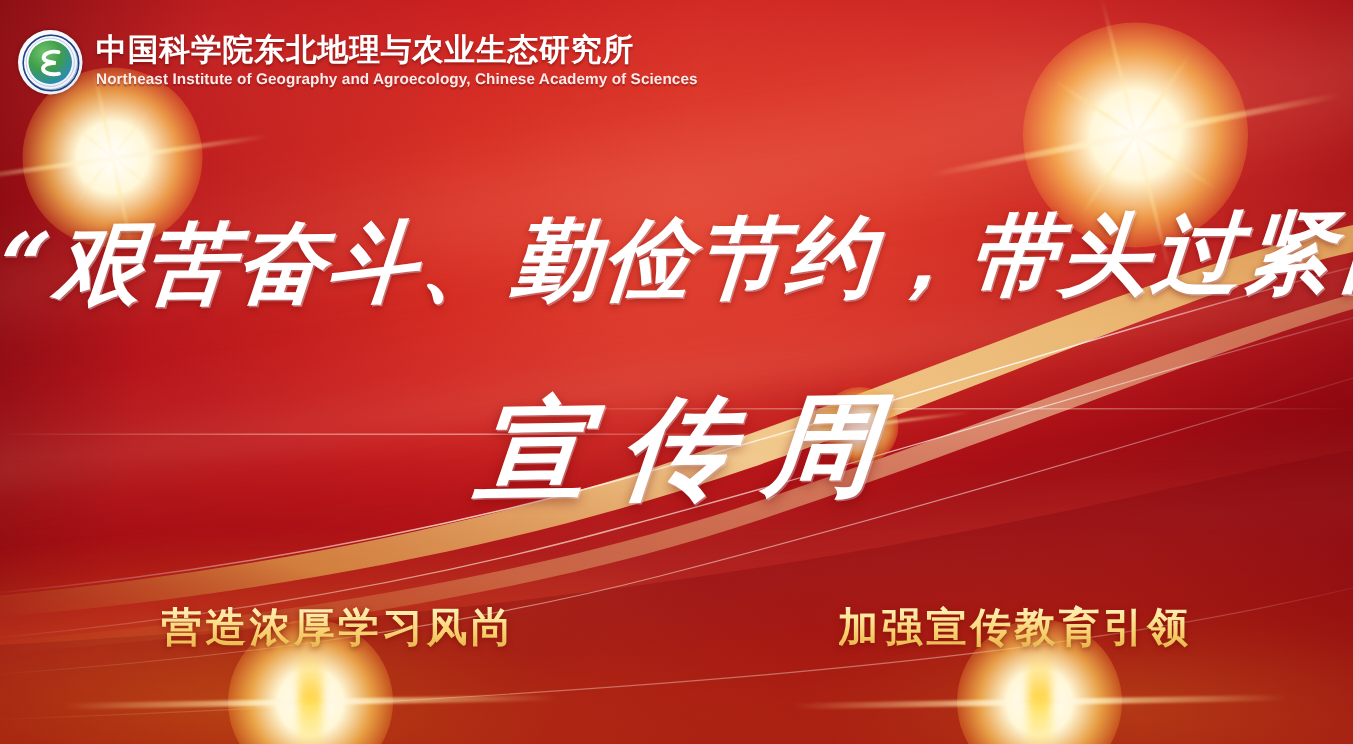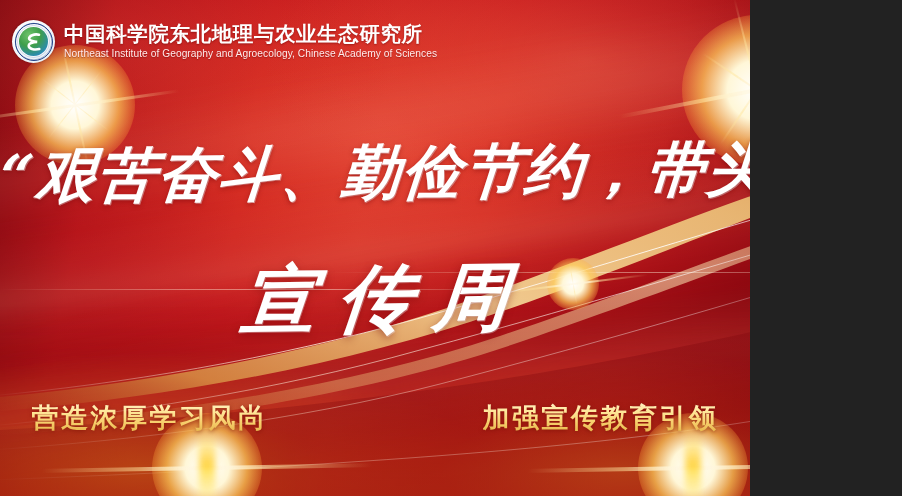--- a/index.html
+++ b/index.html
@@ -2,21 +2,21 @@
 <html><head>
 <meta charset="utf-8">
 <style>
   html, body {
     margin: 0;
     padding: 0;
     background: #222;
   }
   #poster {
     position: relative;
-    width: 750px;
+    width: 902px;
     height: 496px;
     overflow: hidden;
     font-family: "Liberation Sans", "DejaVu Sans", sans-serif;
     background: #b50d15;
     user-select: none;
   }
 
   
   .bg-base {
     position: absolute;
@@ -175,21 +175,21 @@
     color: #ffffff;
     font-size: 20.5px;
     font-weight: 700;
     letter-spacing: 0.6px;
     text-shadow: 0 1px 2px rgba(90,0,0,0.45);
     white-space: nowrap;
   }
   .name-en {
     color: #ffeaea;
     font-size: 10.2px;
-    font-weight: 400;
+    font-weight: 700;
     letter-spacing: 0.06px;
     margin-top: 4px;
     text-shadow: 0 1px 1px rgba(90,0,0,0.4);
     white-space: nowrap;
   }
 
   
   .title-main {
     position: absolute;
     left: 0; right: 0;

